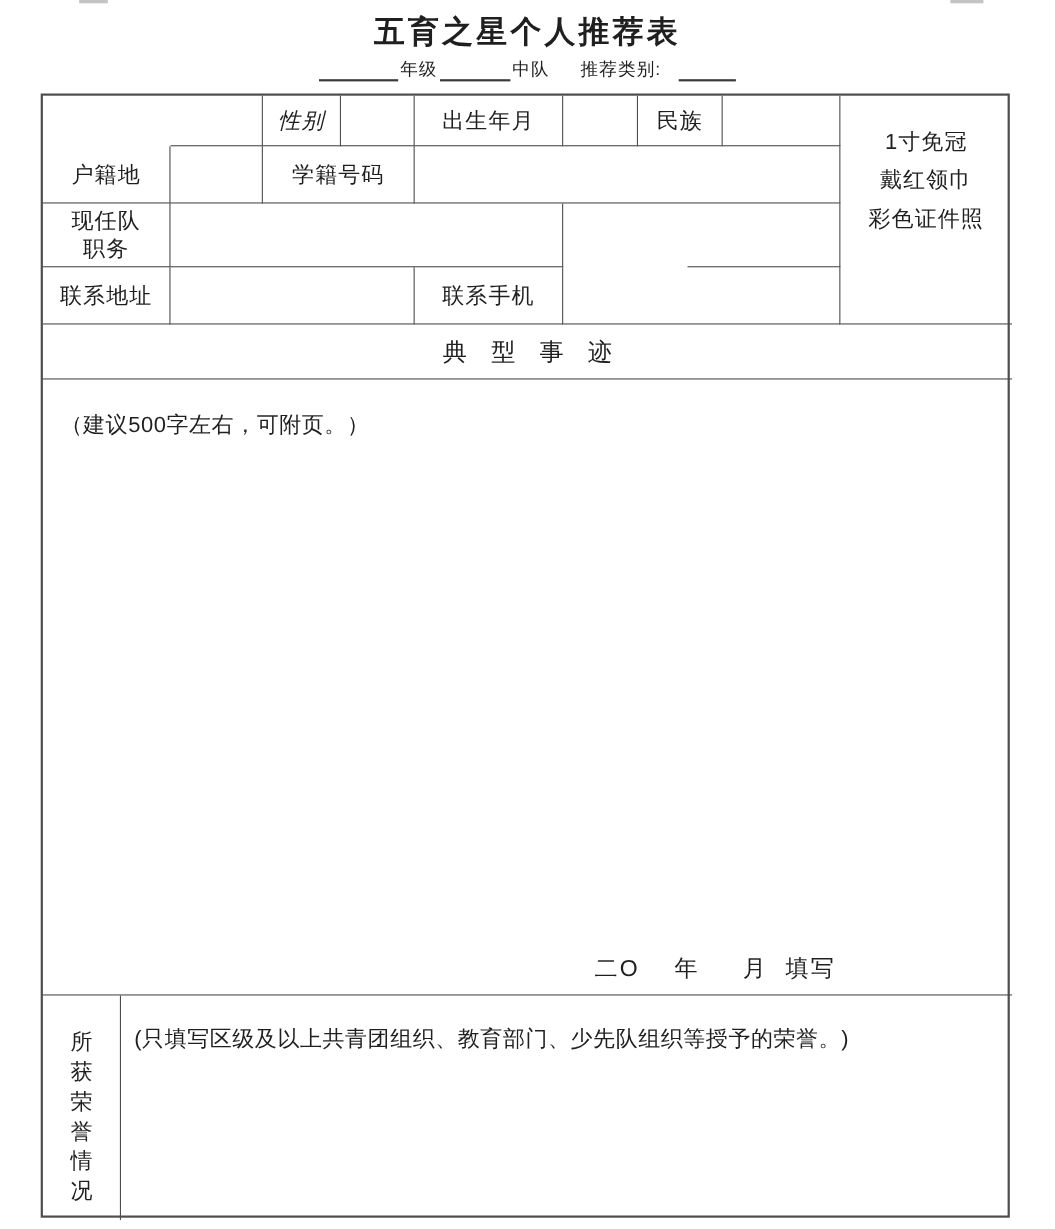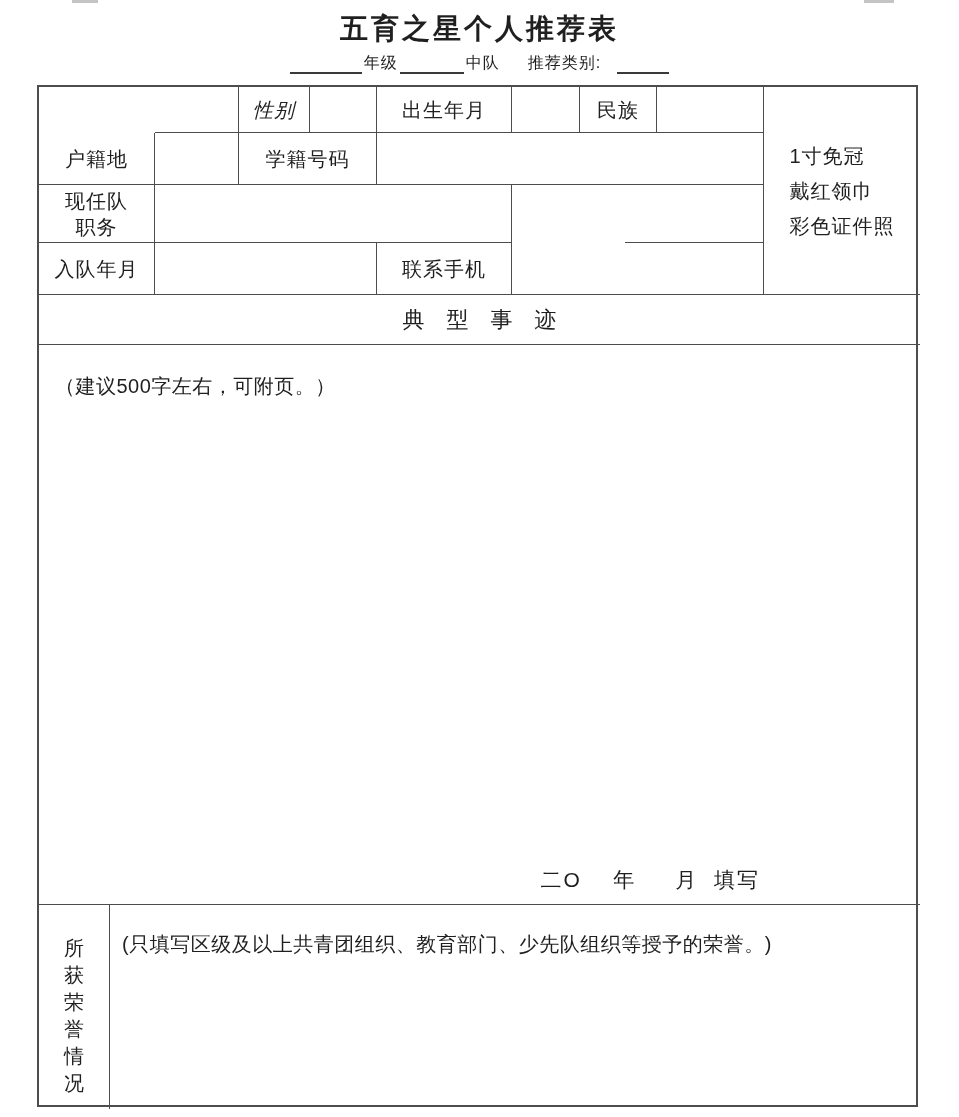--- a/index.html
+++ b/index.html
@@ -34,21 +34,21 @@
   .cell {
     position:absolute;
     border-right:1.5px solid #4d4d4d; border-bottom:1.5px solid #4d4d4d;
     font-size:20px;
   }
   .cell.no-r { border-right:none; }
   .cell.no-b { border-bottom:none; }
   .lbl { display:flex; align-items:center; justify-content:center; text-align:center; white-space:pre-line; line-height:1.3; letter-spacing:1px; }
   .blank-cell { }
   .photo-cell { display:flex; align-items:flex-start; justify-content:center; }
-  .photo-note { margin-top:52px; white-space:pre-line; line-height:1.75; letter-spacing:1px; }
+  .photo-note { margin-top:25px; text-align:center; white-space:pre-line; line-height:1.75; letter-spacing:1px; }
   .section-header { display:flex; align-items:center; justify-content:center; letter-spacing:22px; text-indent:22px; font-size:22px; }
   .deeds-cell { }
   .deeds-hint { position:absolute; left:16px; top:28px; font-size:20px; letter-spacing:0.5px; }
   .date-line { position:absolute; right:160px; bottom:10px; font-size:21px; letter-spacing:2px; white-space:pre; }
   .honors-label-cell { display:flex; justify-content:center; }
   .honors-label-text { width:22px; margin-top:30px; word-break:break-all; line-height:27px; font-size:20px; text-align:center; }
   .honors-hint { position:absolute; left:12px; top:26px; right:12px; font-size:20px; letter-spacing:0.5px; }
 </style>
 </head>
 <body>
@@ -82,21 +82,21 @@
   <div class="cell lbl" style="left:0; top:46px; width:116px; height:52px;">户籍地</div>
   <div class="cell blank-cell" style="left:116px; top:46px; width:84px; height:52px;"></div>
   <div class="cell lbl" style="left:200px; top:46px; width:138px; height:52px;">学籍号码</div>
   <div class="cell blank-cell" style="left:338px; top:46px; width:387px; height:52px;"></div>
 
   <div class="cell lbl" style="left:0; top:98px; width:116px; height:58px;">现任队
 职务</div>
   <div class="cell blank-cell" style="left:116px; top:98px; width:357px; height:58px;"></div>
   <div class="cell blank-cell" style="left:586px; top:98px; width:139px; height:58px;"></div>
 
-  <div class="cell lbl" style="left:0; top:156px; width:116px; height:52px;">入队年月</div>
+  <div class="cell lbl" style="left:0; top:156px; width:116px; height:52px;">联系地址</div>
   <div class="cell blank-cell" style="left:116px; top:156px; width:222px; height:52px;"></div>
   <div class="cell lbl" style="left:338px; top:156px; width:135px; height:52px;text-align:right;">联系手机</div>
   <div class="cell blank-cell" style="left:473px; top:156px; width:252px; height:52px;"></div>
 
   <div class="cell no-r photo-cell" style="left:725px; top:0; width:156px; height:208px;">
     <div class="photo-note">1寸免冠
 戴红领巾
 彩色证件照</div>
   </div>
 

